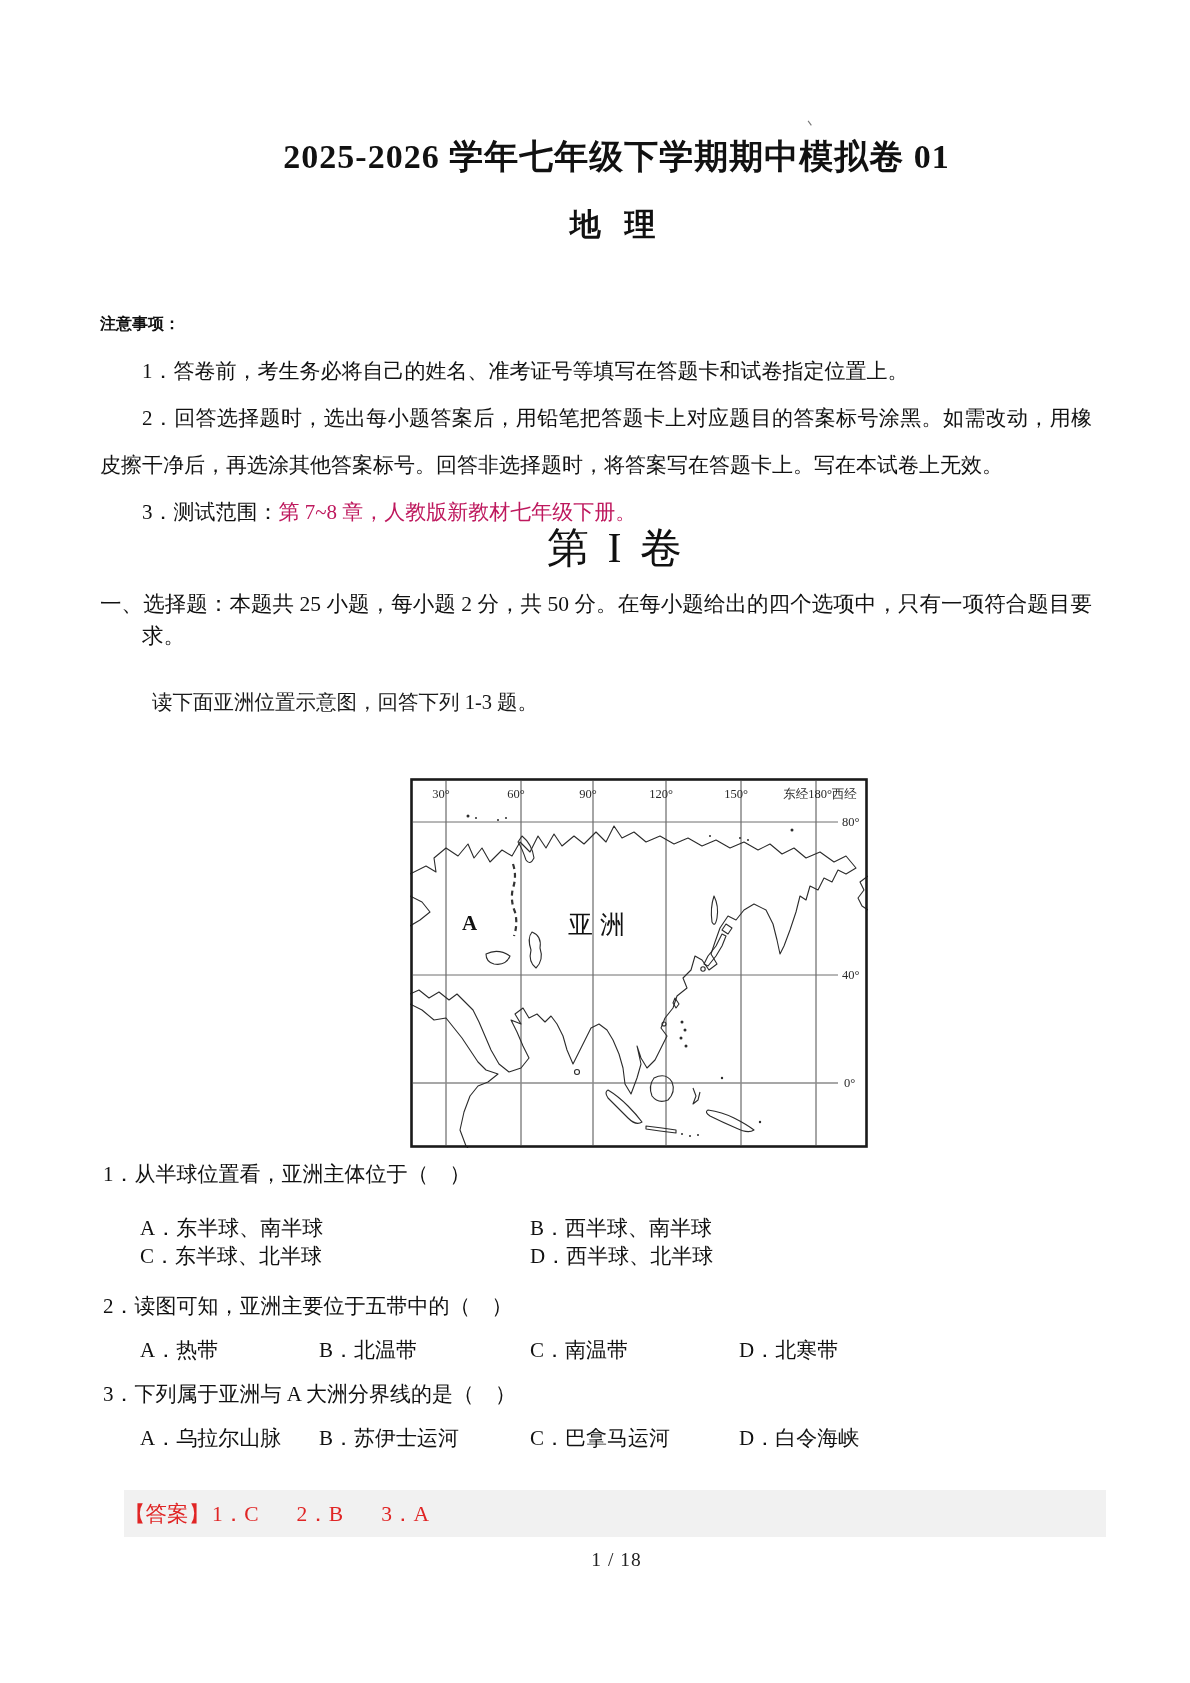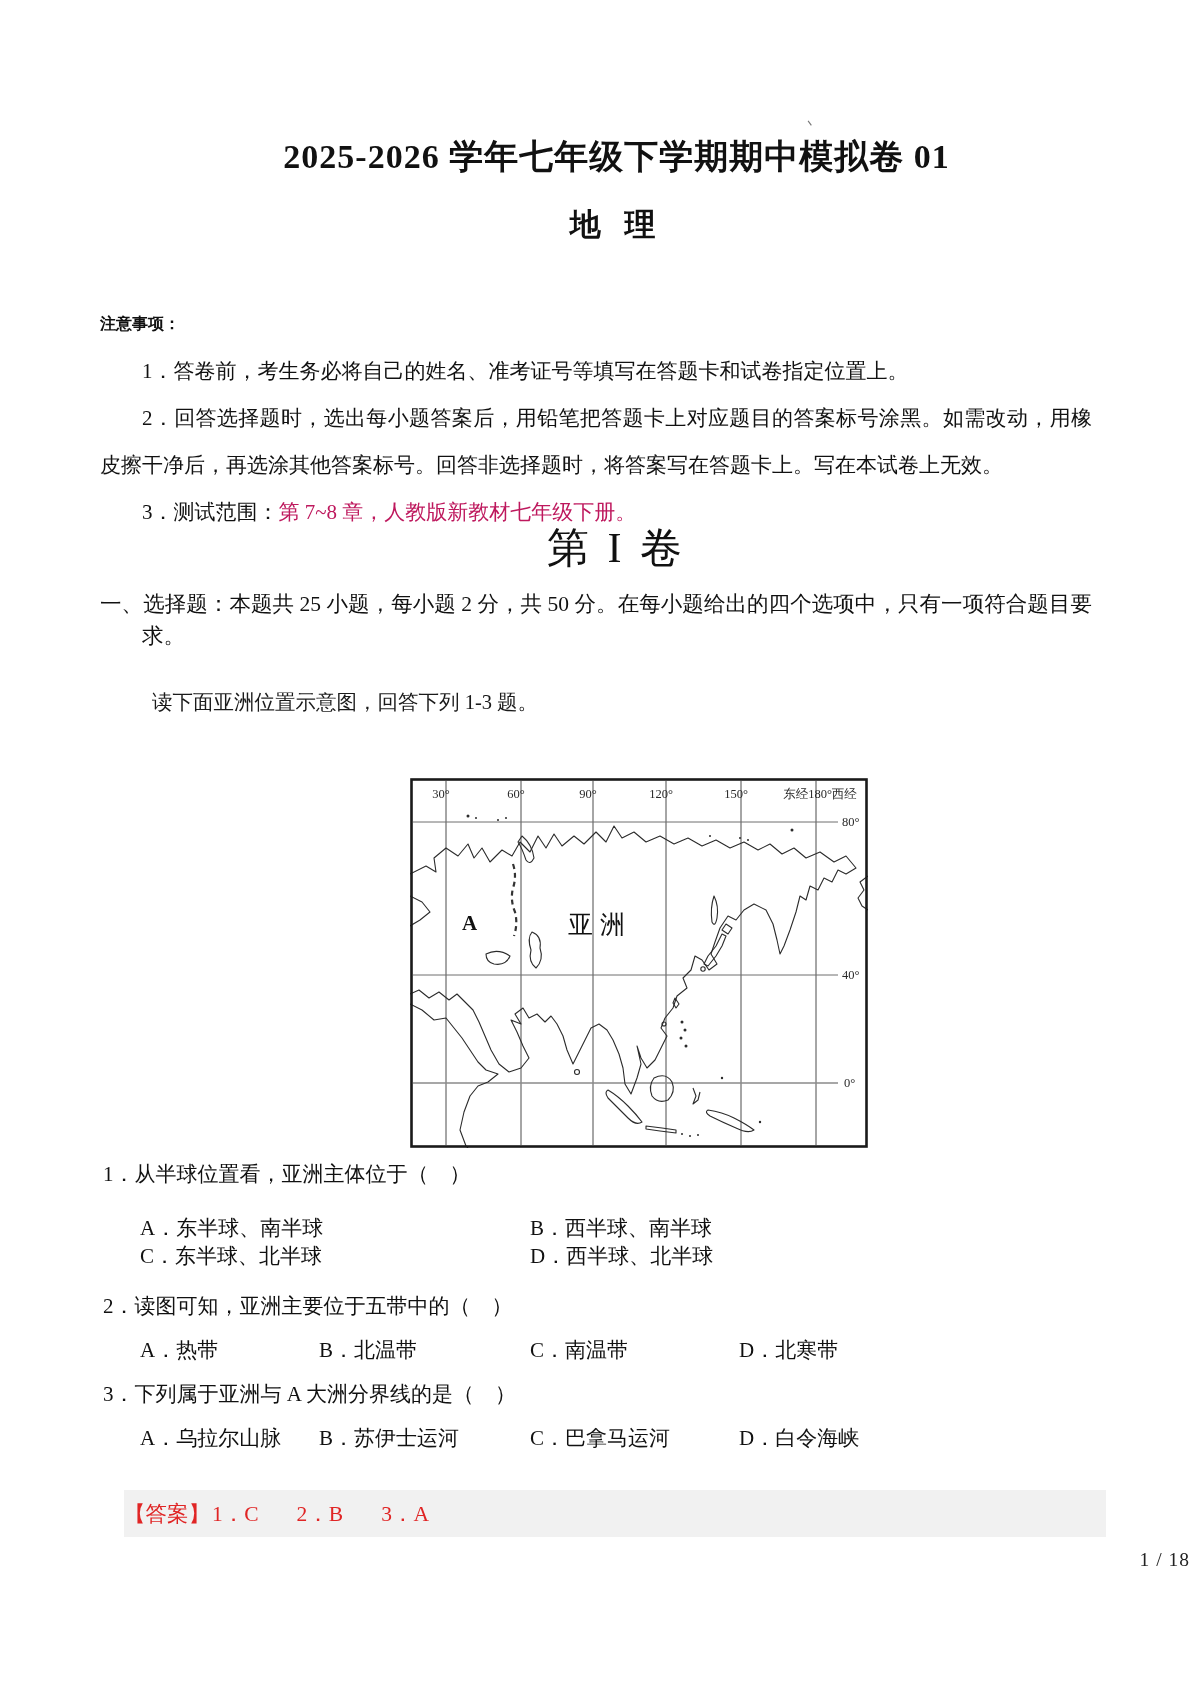--- a/index.html
+++ b/index.html
@@ -32,21 +32,21 @@
   .opts{left:140px;font-size:21px;display:grid;}
   .q1-opts{top:1214px;grid-template-columns:390px auto;width:900px;}
   .q2-opts{top:1336px;grid-template-columns:179px 211px 209px auto;width:940px;}
   .q3-opts{top:1424px;grid-template-columns:179px 211px 209px auto;width:940px;}
   .answer-strip{
     top:1490px;left:100px;width:982px;height:47px;
     display:flex;align-items:center;font-size:21.5px;margin-left:24px;
   }
   .answer-strip span{white-space:pre;}
   .ans-item{margin-left:38px;}
-  .page-footer{top:1549px;font-size:19.5px;color:#222;letter-spacing:1px;text-align:right;}
+  .page-footer{top:1549px;font-size:19.5px;color:#222;letter-spacing:1px;}
   svg text{font-family:"Liberation Serif","DejaVu Serif",serif;}
 </style>
 </head>
 <body>
 
 <div class="page">
 
   <div class="abs stray">丶</div>
 
   <div class="abs center doc-title">2025-2026 学年七年级下学期期中模拟卷 01</div>

